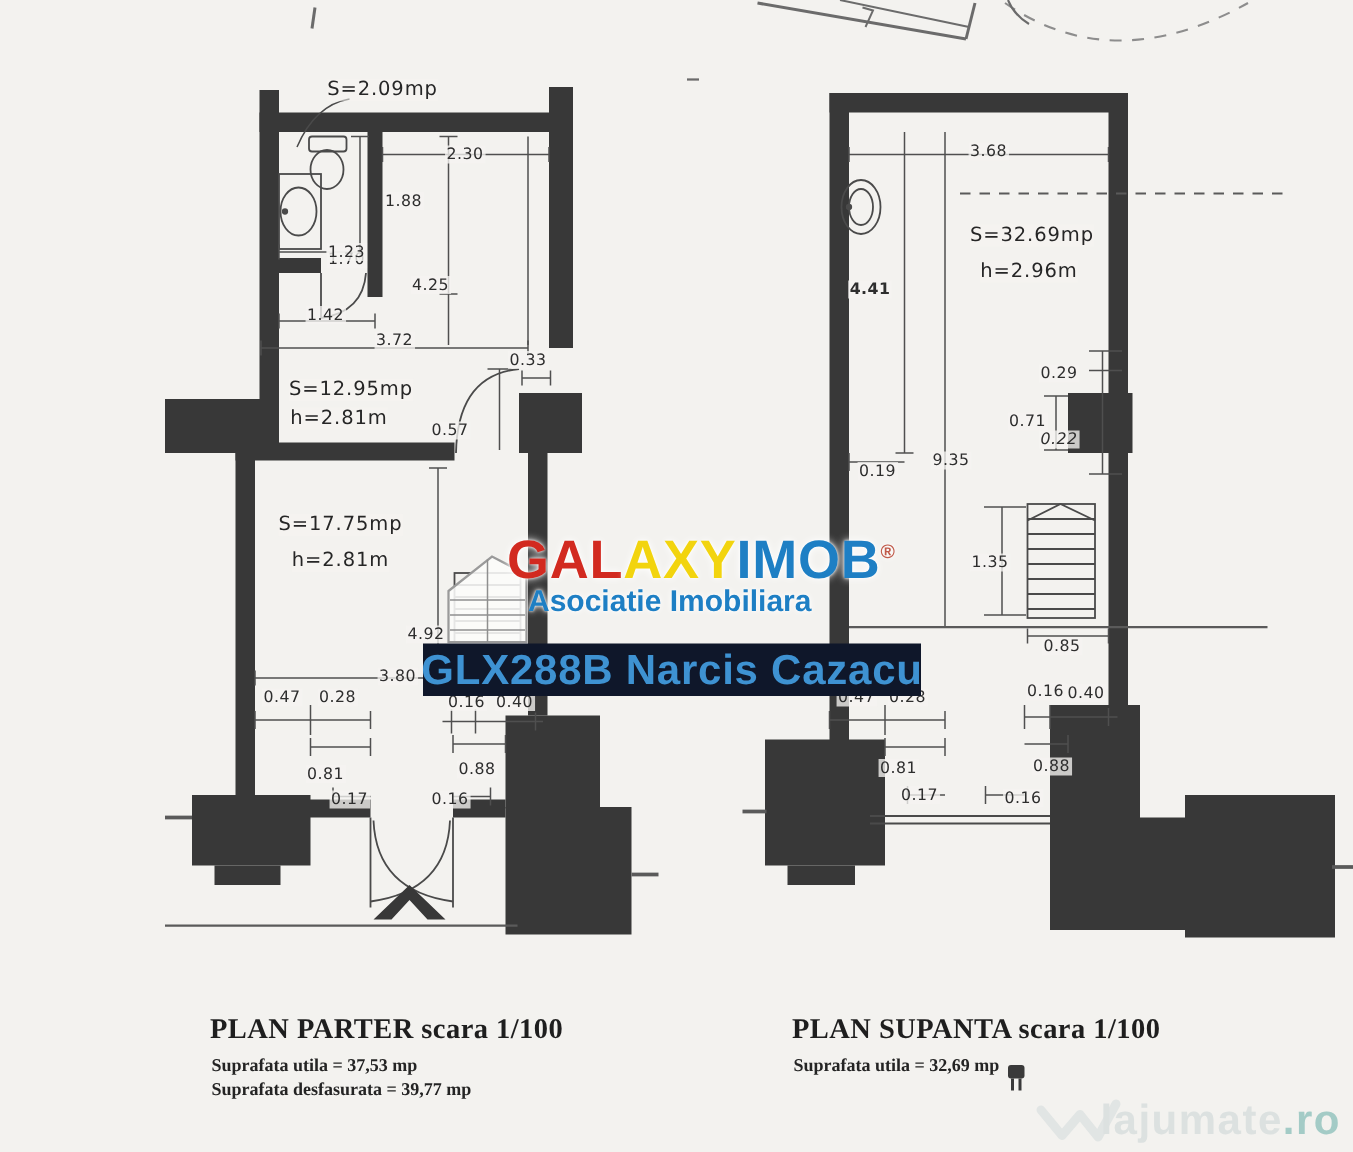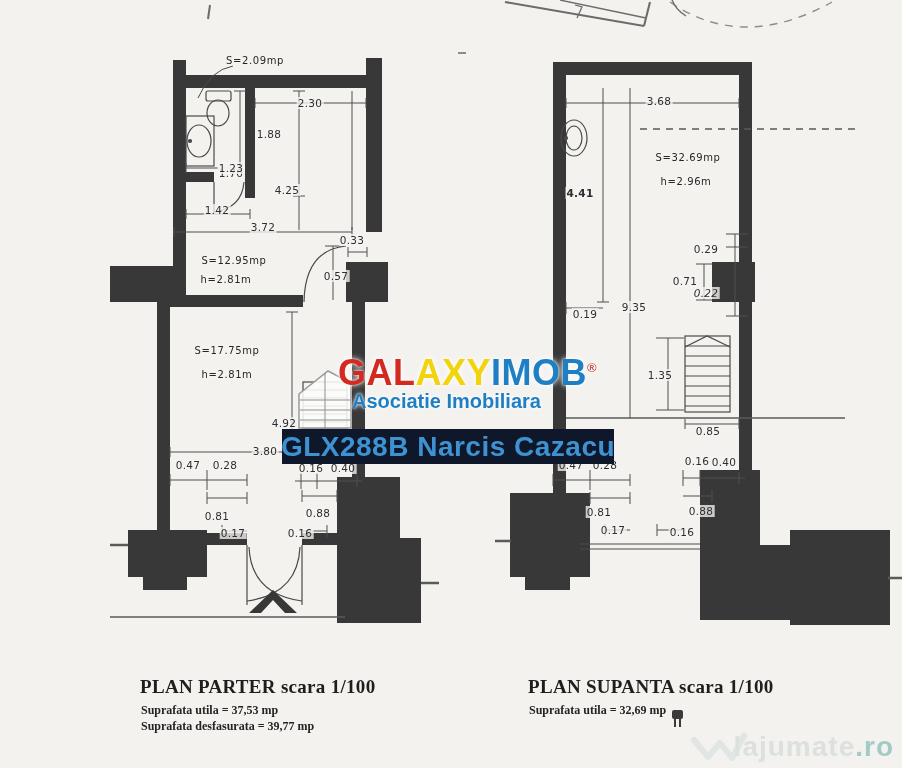--- a/index.html
+++ b/index.html
@@ -10,21 +10,21 @@
   }
   #plan-svg{position:absolute;left:0;top:0;}
   #labels{position:absolute;left:0;top:0;width:902px;height:768px;}
   .dim-label{
     position:absolute;transform:translate(-50%,-50%);
     font-size:10.5px;color:#2e2e2e;white-space:nowrap;
     background:rgba(245,244,241,.78);padding:0 1px;letter-spacing:.3px;
   }
   .room-label{
     position:absolute;transform:translate(-50%,-50%);
-    font-size:10px;color:#262626;white-space:nowrap;letter-spacing:.6px;
+    font-size:13px;color:#262626;white-space:nowrap;letter-spacing:.6px;
     background:rgba(245,244,241,.55);
   }
   
   #wm-brand{
     position:absolute;left:338px;top:352px;
     font-family:"Liberation Sans",sans-serif;font-weight:800;font-size:36px;
     letter-spacing:.5px;white-space:nowrap;
     text-shadow:0 0 6px #fff,0 0 2px #fff;
   }
   #wm-brand sup{font-size:13px;font-weight:700;color:#c05a4a;}
@@ -279,21 +279,21 @@
       <span class="room-label" style="left: 227px; top: 350px;">S=17.75mp</span>
       <span class="room-label" style="left: 227px; top: 374px;">h=2.81m</span>
       <span class="dim-label" style="left: 310px; top: 103px;">2.30</span>
       <span class="dim-label" style="left: 231px; top: 129px; margin-top: 44px;">1.70</span>
       <span class="dim-label" style="left: 269px; top: 134px;">1.88</span>
       <span class="dim-label" style="left: 212px; top: 168px; margin-left: 19px;">1.23</span>
       <span class="dim-label" style="left: 287px; top: 190px;">4.25</span>
       <span class="dim-label" style="left: 217px; top: 210px;">1.42</span>
       <span class="dim-label" style="left: 263px; top: 227px; text-align: center;">3.72</span>
       <span class="dim-label" style="left: 352px; top: 240px;">0.33</span>
-      <span class="dim-label" style="left: 300px; top: 276px; margin-left: 36px;">0.57</span>
+      <span class="dim-label" style="left: 300px; top: 287px;">0.57</span>
       <span class="dim-label" style="left: 284px; top: 423px;">4.92</span>
       <span class="dim-label" style="left: 265px; top: 451px;">3.80</span>
       <span class="dim-label" style="left: 188px; top: 465px;">0.47</span>
       <span class="dim-label" style="left: 225px; top: 465px;">0.28</span>
       <span class="dim-label" style="left: 311px; top: 468px;">0.16</span>
       <span class="dim-label" style="left: 343px; top: 468px;">0.40</span>
       <span class="dim-label" style="left: 217px; top: 516px;">0.81</span>
       <span class="dim-label" style="left: 318px; top: 513px;">0.88</span>
       <span class="dim-label" style="left: 233px; top: 533px;">0.17</span>
       <span class="dim-label" style="left: 300px; top: 533px;">0.16</span>

